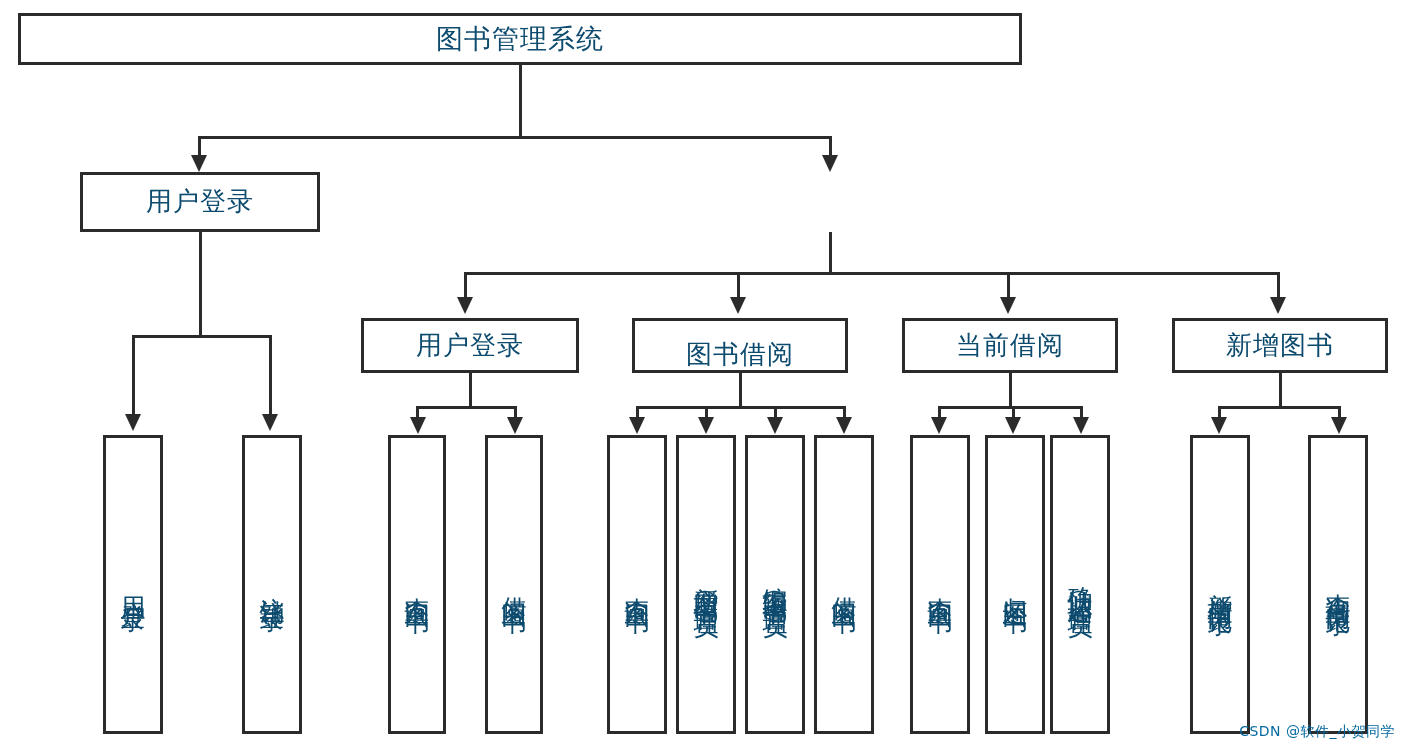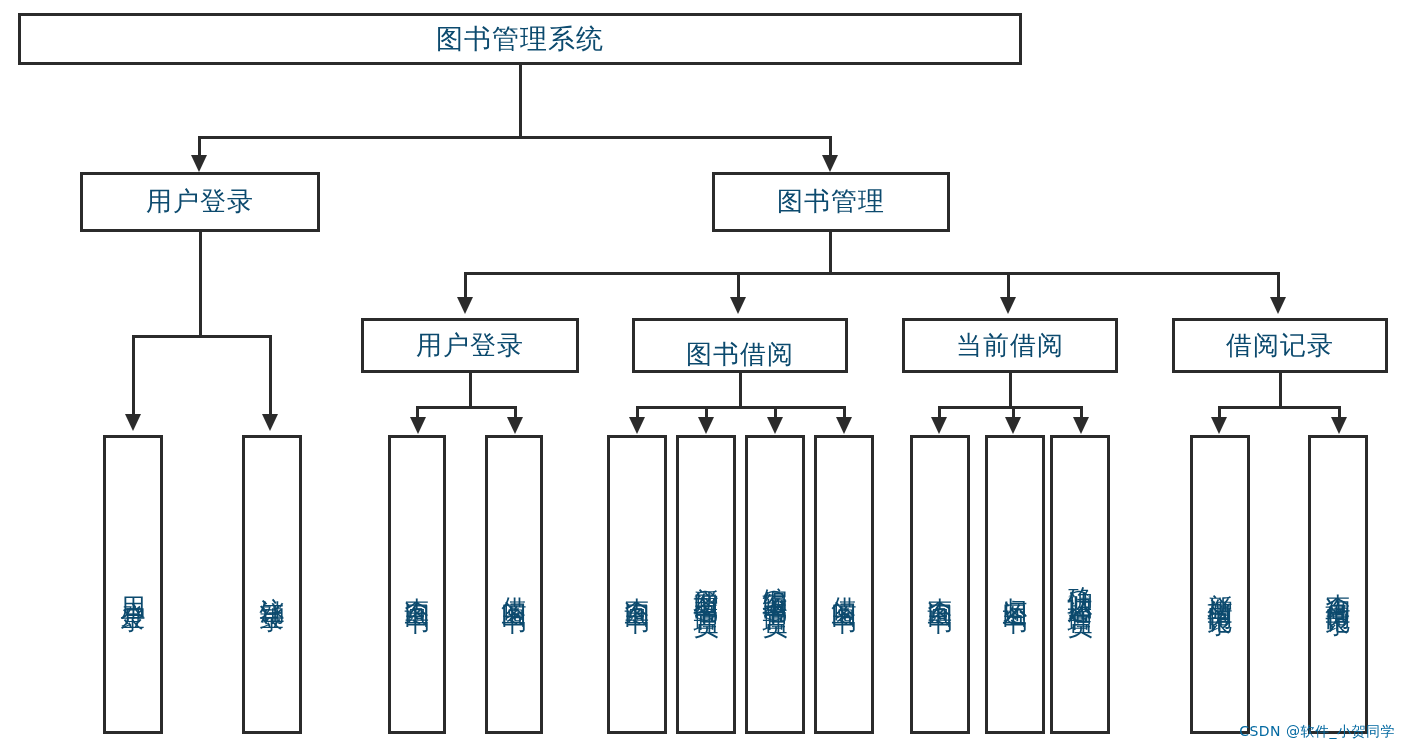--- a/index.html
+++ b/index.html
@@ -134,35 +134,32 @@
   <div class="arrow" style="left:1211px; top:417px;"></div>
   <div class="arrow" style="left:1331px; top:417px;"></div>
 
   <div class="node horiz root" style="left:18px; top:13px; width:1004px; height:52px;">
     <span>图书管理系统</span>
   </div>
 
   <div class="node horiz" style="left:80px; top:172px; width:240px; height:60px;">
     <span>用户登录</span>
   </div>
-  <div class="node horiz" style="left:712px; top:172px; width:238px; height:60px;">
-    <span>图书管理</span>
-  </div>
 
   <div class="node horiz" style="left:361px; top:318px; width:218px; height:55px;">
     <span>用户登录</span>
   </div>
   <div class="node horiz" style="left:632px; top:318px; width:216px; height:55px;align-items:flex-end;">
     <span>图书借阅</span>
   </div>
   <div class="node horiz" style="left:902px; top:318px; width:216px; height:55px;">
     <span>当前借阅</span>
   </div>
   <div class="node horiz" style="left:1172px; top:318px; width:216px; height:55px;">
-    <span>借阅记录</span>
+    <span>新增图书</span>
   </div>
 
   <div class="node vert" style="left:103px; top:435px; width:60px; height:299px;">
     <span class="vtext">用户登录</span>
   </div>
   <div class="node vert" style="left:242px; top:435px; width:60px; height:299px;">
     <span class="vtext">注销登录</span>
   </div>
   <div class="node vert" style="left:388px; top:435px; width:58px; height:299px;">
     <span class="vtext">查询图书</span>

